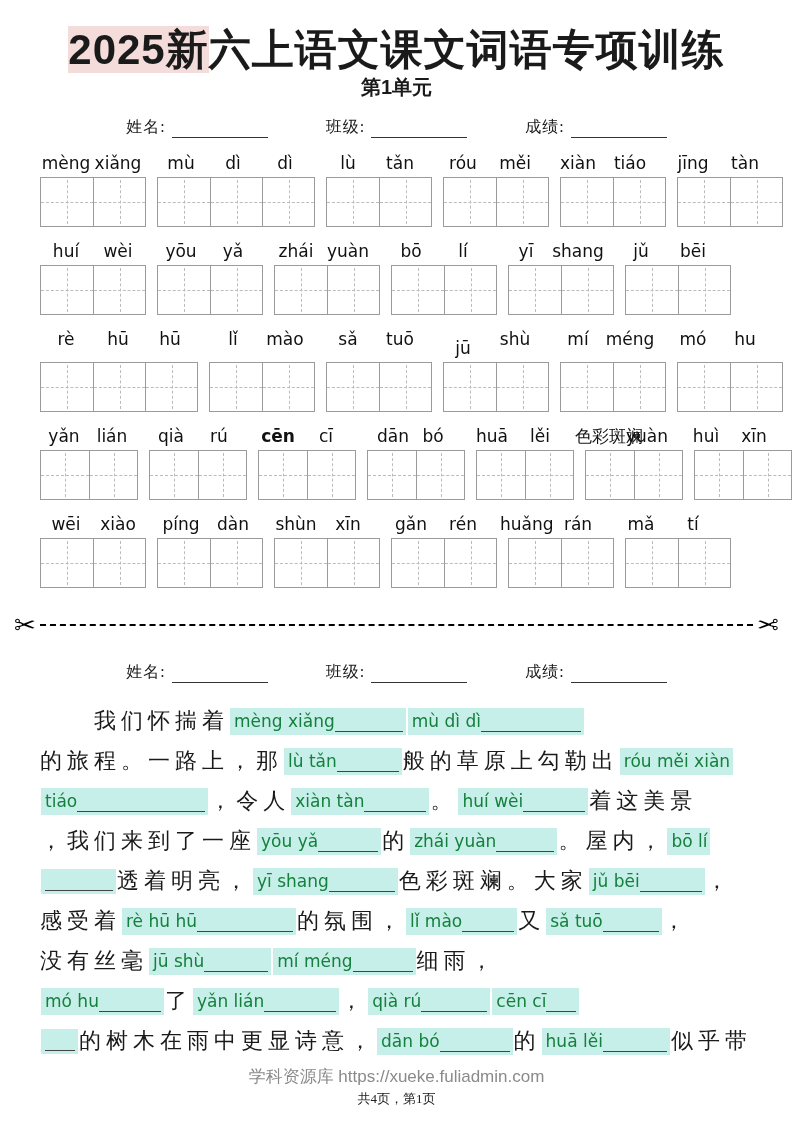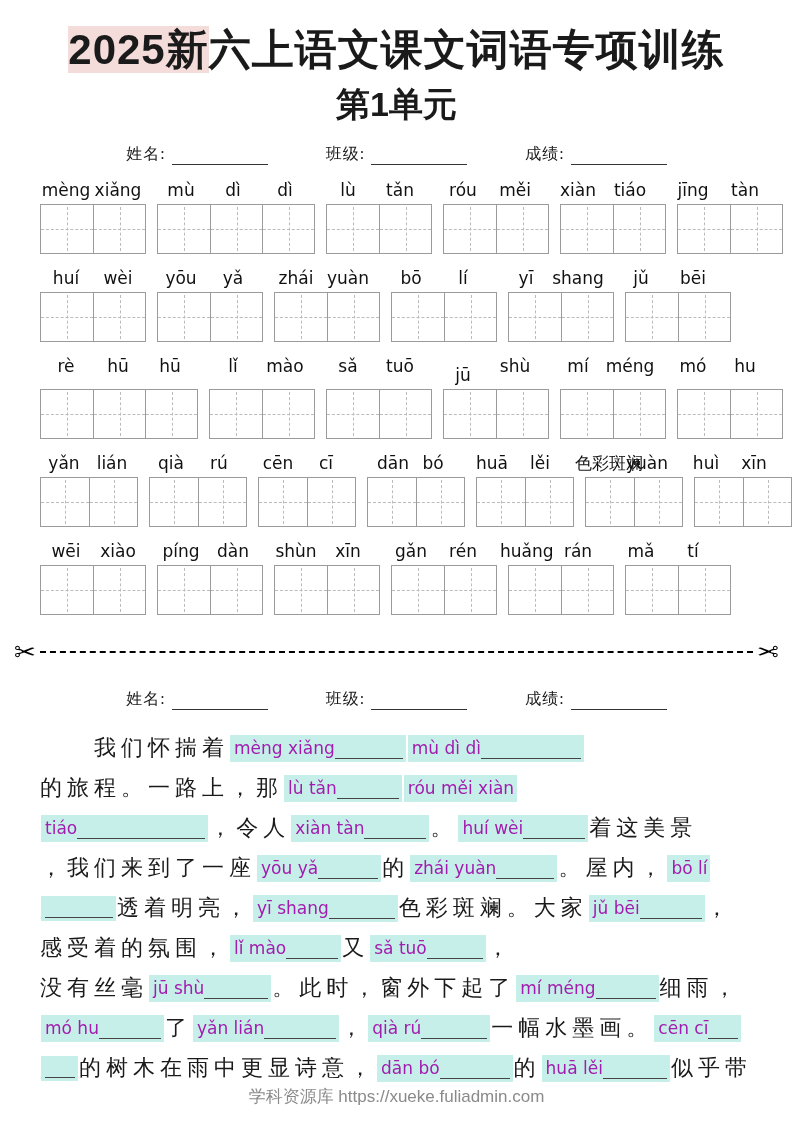--- a/index.html
+++ b/index.html
@@ -12,21 +12,21 @@
 
   
   .title {
     text-align:center; font-family:"Liberation Sans","DejaVu Sans",sans-serif;
     font-weight:bold; font-size:42px; letter-spacing:1px; line-height:1.15;
     white-space:nowrap;
   }
   .title .hl-pink { background:var(--pink,#f4dcdb); }
   .subtitle {
     text-align:center; font-family:"Liberation Sans","DejaVu Sans",sans-serif;
-    font-weight:bold; font-size:34px; margin-top:8px;
+    font-weight:bold; font-size:20px; 
   }
   .name-bar {
     display:flex; justify-content:center; gap:58px;
     font-size:16px; margin-top:16px;
   }
   .name-bar .field { display:flex; align-items:flex-end; }
   .name-bar .lbl { letter-spacing:1px; }
   .name-bar .line {
     display:inline-block; width:96px; border-bottom:1px solid #333;
     height:16px; margin-left:6px;
@@ -71,21 +71,21 @@
   
   .para { margin:18px 40px 0 40px; font-size:22px; }
   .para-line { height:40px; display:flex; align-items:center; white-space:nowrap; }
   .cn { letter-spacing:5px; }
   .blank {
     display:inline-flex; align-items:flex-end;
     background:var(--cyan,#c7efe9); padding:2px 3px 3px 4px; margin:0 1px;
   }
   .blank .py {
     font-family:"DejaVu Sans","Liberation Sans",sans-serif;
-    font-size:17px; line-height:22px; color:#a21caf; white-space:pre;
+    font-size:17px; line-height:22px; color:#15803d; white-space:pre;
   }
   .blank .uline {
     display:inline-block; height:20px; border-bottom:1.5px solid #444;
   }
 
   
   .footer { position:absolute; left:0; right:0; bottom:14px; text-align:center; }
   .footer .src {
     color:#8a8a8a; font-size:17px;
     font-family:"Liberation Sans","DejaVu Sans",sans-serif;
@@ -288,21 +288,21 @@
         <div class="pin-row">
           <div class="pin-group">
             <span class="pin-syll" style="width: 48px;">yǎn</span>
             <span class="pin-syll" style="width: 48px;">lián</span>
           </div>
           <div class="pin-group">
             <span class="pin-syll" style="width: 48px;">qià</span>
             <span class="pin-syll" style="width: 48px;">rú</span>
           </div>
           <div class="pin-group">
-            <span class="pin-syll" style="width: 48px;">cēn</span>
+            <span class="pin-syll" style="width: 48px; font-weight: bold;">cēn</span>
             <span class="pin-syll" style="width: 48px;">cī</span>
           </div>
           <div class="pin-group">
             <span class="pin-syll" style="width: 48px; text-align: right;">dān</span>
             <span class="pin-syll" style="width: 48px;">bó</span>
           </div>
           <div class="pin-group">
             <span class="pin-syll" style="width: 48px;">huā</span>
             <span class="pin-syll" style="width: 48px;">lěi</span>
           </div>
@@ -434,20 +434,21 @@
           <span class="py">mù dì dì</span>
           <span class="uline" style="width: 100px;"></span>
         </span>
       </div>
       <div class="para-line">
         <span class="cn">的旅程。一路上，那</span>
         <span class="blank">
           <span class="py">lù tǎn</span>
           <span class="uline" style="width: 62px;"></span>
         </span>
+        <span class="cn">般的草原上勾勒出</span>
         <span class="blank">
           <span class="py">róu měi xiàn</span>
         </span>
       </div>
       <div class="para-line">
         <span class="blank">
           <span class="py">tiáo</span>
           <span class="uline" style="width: 128px;"></span>
         </span>
         <span class="cn">，令人</span>
@@ -489,39 +490,42 @@
         </span>
         <span class="cn">色彩斑斓。大家</span>
         <span class="blank">
           <span class="py">jǔ bēi</span>
           <span class="uline" style="width: 62px;"></span>
         </span>
         <span class="cn">，</span>
       </div>
       <div class="para-line">
         <span class="cn">感受着</span>
+        <span class="blank">
+          <span class="py">rè hū hū</span>
+          <span class="uline" style="width: 96px;"></span>
+        </span>
         <span class="cn">的氛围，</span>
         <span class="blank">
           <span class="py">lǐ mào</span>
           <span class="uline" style="width: 52px;"></span>
         </span>
         <span class="cn">又</span>
         <span class="blank">
           <span class="py">sǎ tuō</span>
           <span class="uline" style="width: 56px;"></span>
         </span>
         <span class="cn">，</span>
       </div>
       <div class="para-line">
         <span class="cn">没有丝毫</span>
         <span class="blank">
           <span class="py">jū shù</span>
           <span class="uline" style="width: 64px;"></span>
         </span>
-        <span class="cn">。此时，窗外下起了</span>
         <span class="blank">
           <span class="py">mí méng</span>
           <span class="uline" style="width: 60px;"></span>
         </span>
         <span class="cn">细雨，</span>
       </div>
       <div class="para-line">
         <span class="blank">
           <span class="py">mó hu</span>
           <span class="uline" style="width: 62px;"></span>
@@ -529,21 +533,20 @@
         <span class="cn">了</span>
         <span class="blank">
           <span class="py">yǎn lián</span>
           <span class="uline" style="width: 72px;"></span>
         </span>
         <span class="cn">，</span>
         <span class="blank">
           <span class="py">qià rú</span>
           <span class="uline" style="width: 66px;"></span>
         </span>
-        <span class="cn">一幅水墨画。</span>
         <span class="blank">
           <span class="py">cēn cī</span>
           <span class="uline" style="width: 30px;"></span>
         </span>
       </div>
       <div class="para-line">
         <span class="blank">
           <span class="uline" style="width: 30px;"></span>
         </span>
         <span class="cn">的树木在雨中更显诗意，</span>
@@ -555,15 +558,16 @@
         <span class="blank">
           <span class="py">huā lěi</span>
           <span class="uline" style="width: 64px;"></span>
         </span>
         <span class="cn">似乎带</span>
       </div>
     </div>
 
   <div class="footer">
     <div class="src">学科资源库 https://xueke.fuliadmin.com</div>
+    <div class="pageno">共4页，第1页</div>
   </div>
 
 </div>
 
 </body></html>

